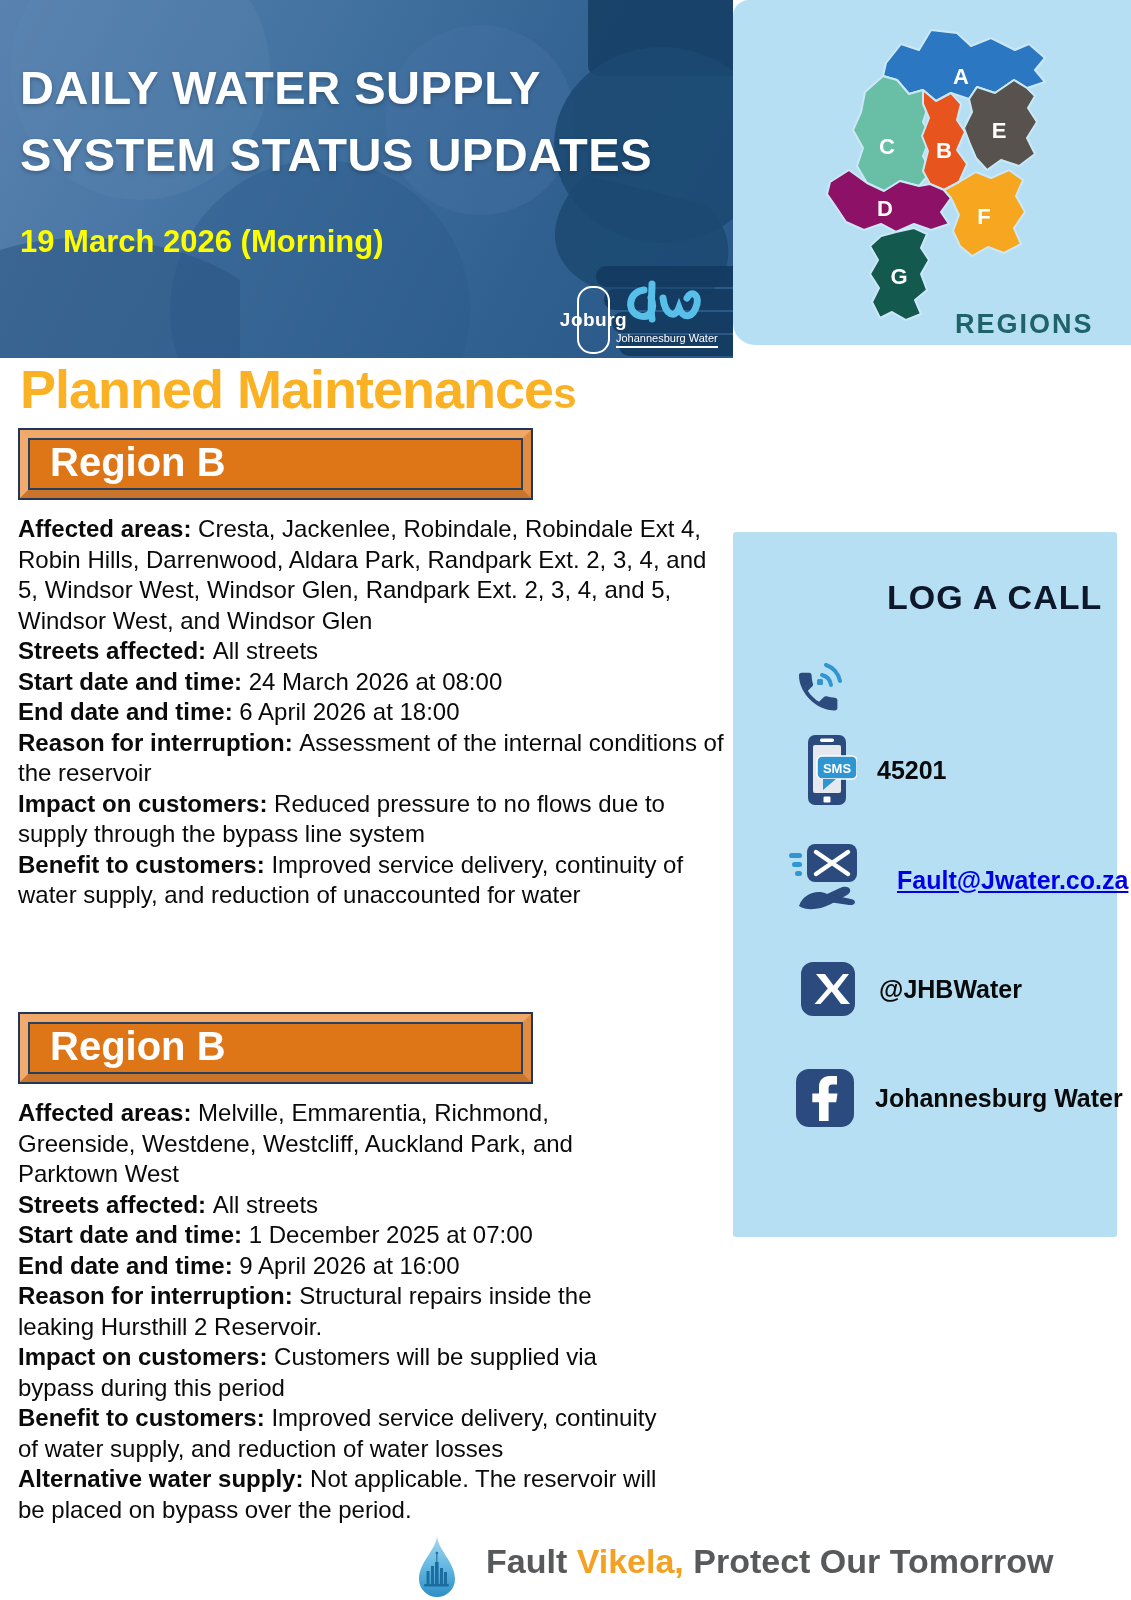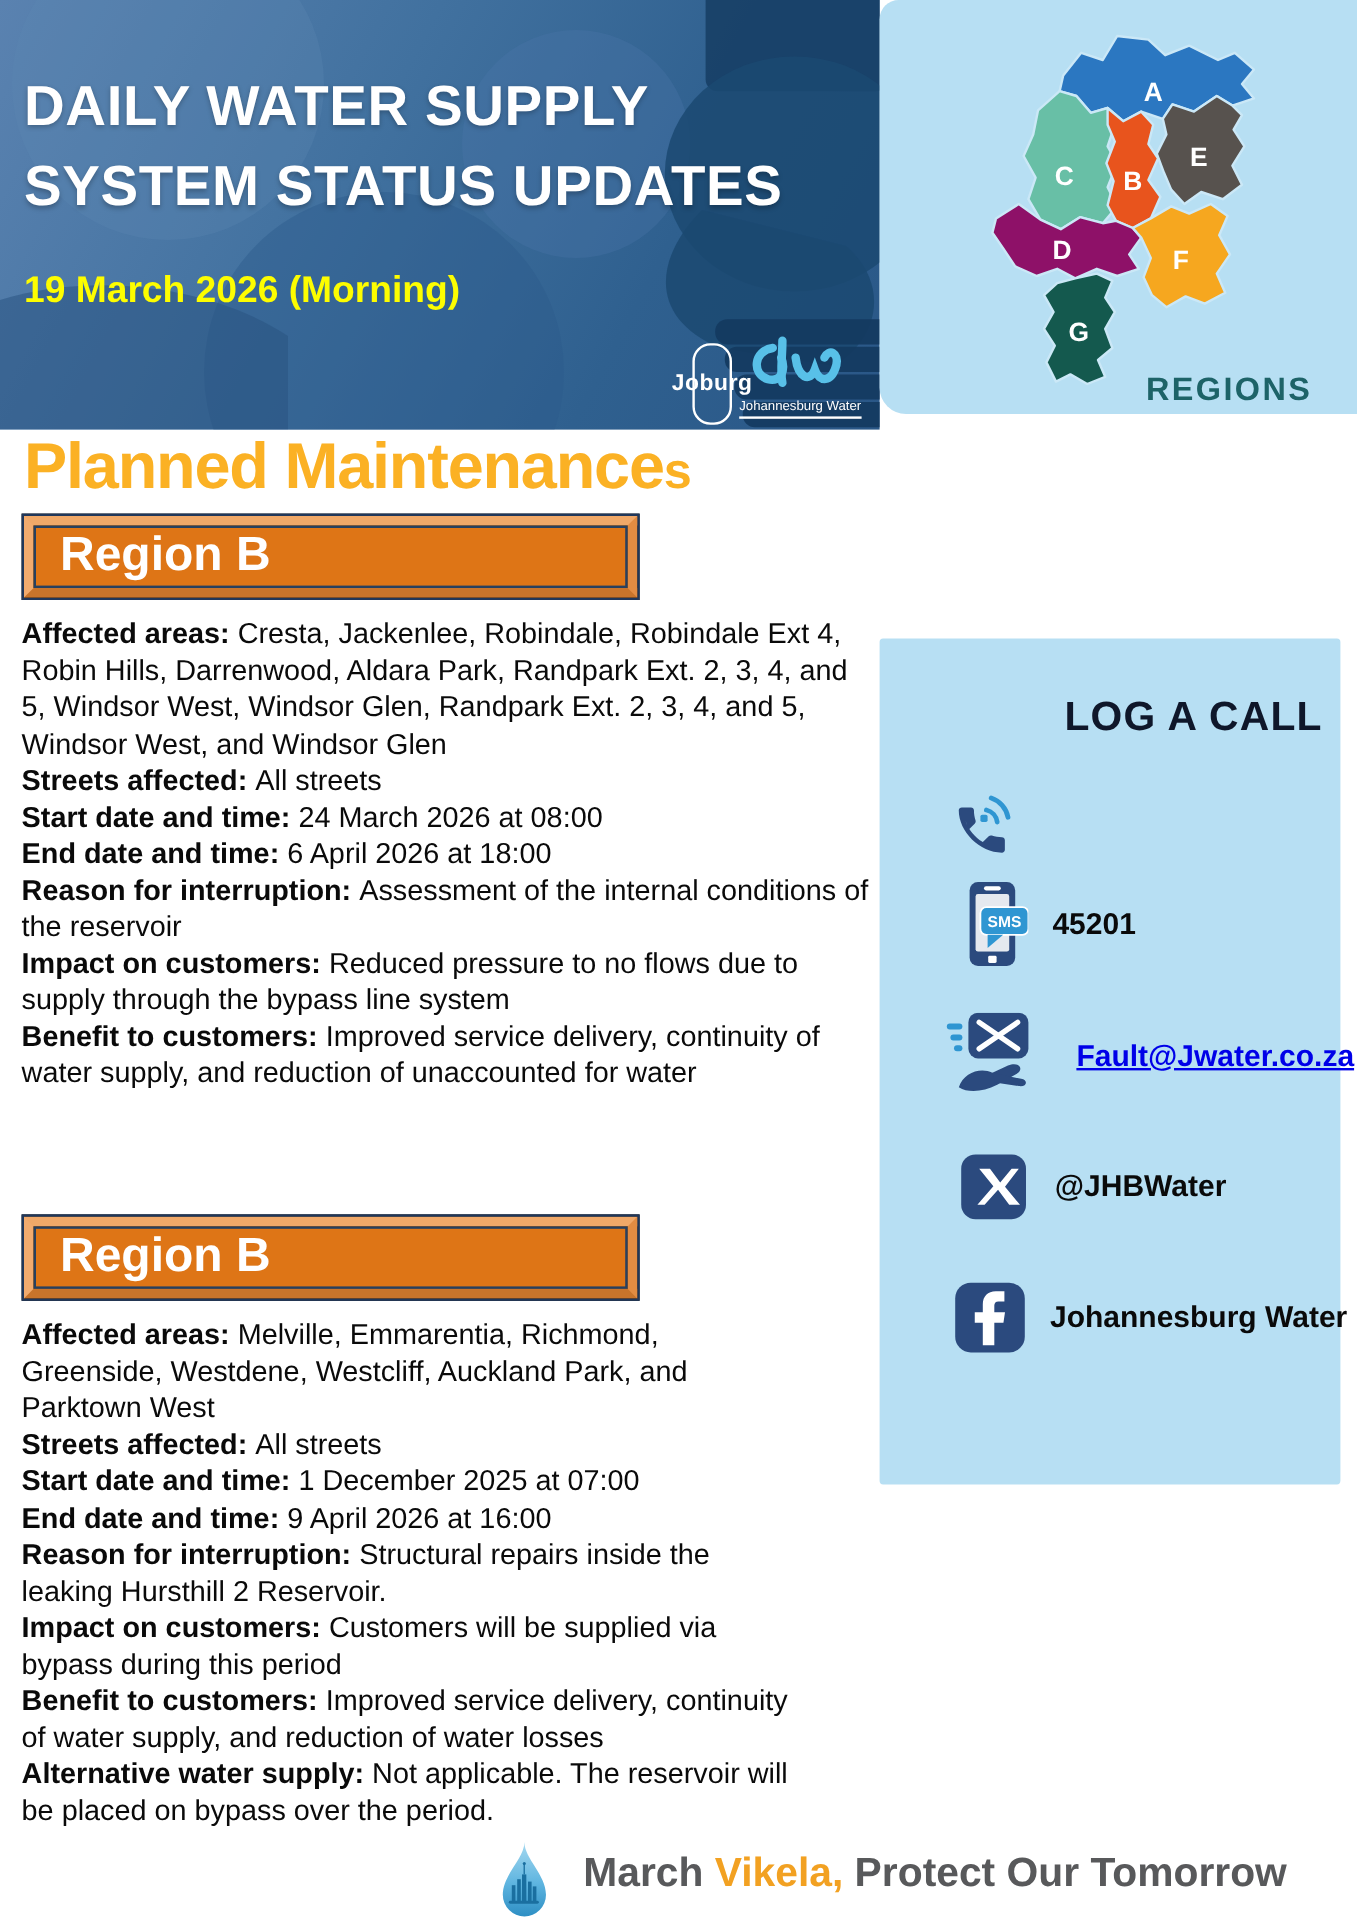--- a/index.html
+++ b/index.html
@@ -257,17 +257,17 @@
         <rect x="17" y="32" width="3" height="19"></rect>
         <rect x="21" y="28" width="3.6" height="23"></rect>
         <rect x="22.3" y="20" width="1.1" height="8"></rect>
         <circle cx="22.9" cy="19" r="1.3"></circle>
         <rect x="26" y="34" width="3" height="17"></rect>
         <rect x="30" y="38" width="3" height="13"></rect>
         <rect x="10" y="50" width="25" height="2.5" rx="1.2"></rect>
       </g>
     </svg>
     <div class="footer-text">
-      <span>March </span><span class="hl">Vikela,</span><span> Protect Our Tomorrow</span>
+      <span>Fault </span><span class="hl">Vikela,</span><span> Protect Our Tomorrow</span>
     </div>
   </div>
 
 </div>
 
 </body></html>

